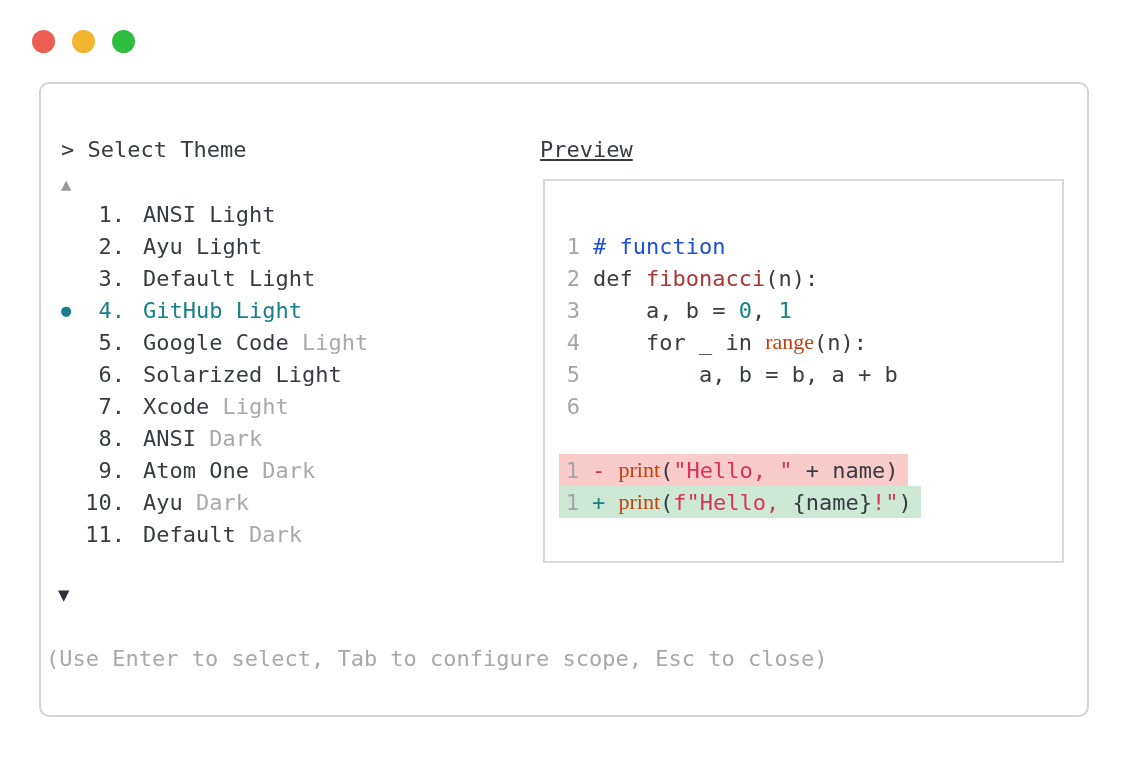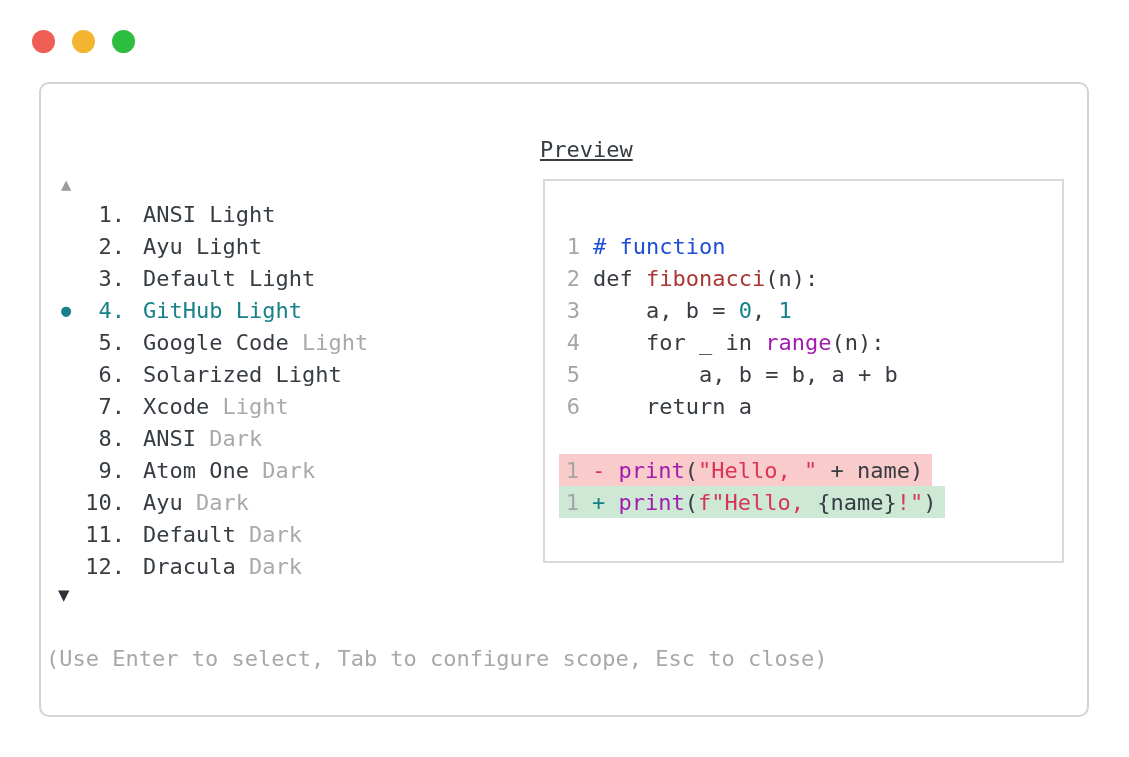--- a/index.html
+++ b/index.html
@@ -78,59 +78,59 @@
   .code-line.blank { height: 32px; }
 
   .code-line.diff { padding-left: 14px; }
   .diff-bg { display: inline-flex; align-items: center; height: 32px; padding: 0 9px 0 6px; }
   .diff-bg.del { background: #f9cbcb; }
   .diff-bg.add { background: #cde9d6; }
 
   .c-dark    { color: #363c41; }
   .c-comment { color: #1d4ed8; }
   .c-func    { color: #aa3733; text-align: right; }
-  .c-blue    { color: #a21caf; }
+  .c-blue    { color: #c2410c; font-family: Liberation Serif, serif; }
   .c-teal    { color: #17818a; }
   .c-string  { color: #d93355; }
 </style>
 </head>
 <body>
 
 <div class="dots">
   <span class="dot dot-close"></span>
   <span class="dot dot-minimize"></span>
   <span class="dot dot-maximize"></span>
 </div>
 
 <div class="panel">
+  <div class="prompt">&gt; Select Theme</div>
   <div class="scroll-up">▲</div>
   <div class="theme-list">
       <div class="theme-row"><span class="bullet"></span><span class="num">1.</span><span class="label">ANSI <span class="variant">Light</span></span></div>
       <div class="theme-row"><span class="bullet"></span><span class="num">2.</span><span class="label">Ayu <span class="variant">Light</span></span></div>
       <div class="theme-row"><span class="bullet"></span><span class="num">3.</span><span class="label">Default <span class="variant">Light</span></span></div>
       <div class="theme-row selected"><span class="bullet">●</span><span class="num">4.</span><span class="label">GitHub <span class="variant">Light</span></span></div>
       <div class="theme-row"><span class="bullet"></span><span class="num">5.</span><span class="label">Google Code <span class="variant muted">Light</span></span></div>
       <div class="theme-row"><span class="bullet"></span><span class="num">6.</span><span class="label">Solarized <span class="variant">Light</span></span></div>
       <div class="theme-row"><span class="bullet"></span><span class="num">7.</span><span class="label">Xcode <span class="variant muted">Light</span></span></div>
       <div class="theme-row"><span class="bullet"></span><span class="num">8.</span><span class="label">ANSI <span class="variant muted">Dark</span></span></div>
       <div class="theme-row"><span class="bullet"></span><span class="num">9.</span><span class="label">Atom One <span class="variant muted">Dark</span></span></div>
       <div class="theme-row"><span class="bullet"></span><span class="num">10.</span><span class="label">Ayu <span class="variant muted">Dark</span></span></div>
       <div class="theme-row"><span class="bullet"></span><span class="num">11.</span><span class="label">Default <span class="variant muted">Dark</span></span></div>
-      <div class="theme-row"><span class="bullet"></span><span class="num">12.</span><span class="label">Dracula <span class="variant muted">Dark</span></span></div>
     </div>
   <div class="scroll-down">▼</div>
   <div class="footer">(Use Enter to select, Tab to configure scope, Esc to close)</div>
 
   <div class="preview-title">Preview</div>
   <div class="preview-box">
     <div class="code">
         <div class="code-line"><span class="lnum">1</span><span class="c-comment"># function</span></div>
         <div class="code-line"><span class="lnum">2</span><span class="c-dark">def </span><span class="c-func">fibonacci</span><span class="c-dark">(n):</span></div>
         <div class="code-line"><span class="lnum">3</span><span class="c-dark">    a, b = </span><span class="c-teal">0</span><span class="c-dark">, </span><span class="c-teal">1</span></div>
         <div class="code-line"><span class="lnum">4</span><span class="c-dark">    for _ in </span><span class="c-blue">range</span><span class="c-dark">(n):</span></div>
         <div class="code-line"><span class="lnum">5</span><span class="c-dark">        a, b = b, a + b</span></div>
-        <div class="code-line"><span class="lnum">6</span><span class="c-dark">    return a</span></div>
+        <div class="code-line"><span class="lnum">6</span></div>
         <div class="code-line blank"></div>
         <div class="code-line diff"><span class="diff-bg del"><span class="lnum">1</span><span class="c-string">- </span><span class="c-blue">print</span><span class="c-dark">(</span><span class="c-string">"Hello, "</span><span class="c-dark"> + name)</span></span></div>
         <div class="code-line diff"><span class="diff-bg add"><span class="lnum">1</span><span class="c-teal">+ </span><span class="c-blue">print</span><span class="c-dark">(</span><span class="c-string">f"Hello, </span><span class="c-dark">{name}</span><span class="c-string">!"</span><span class="c-dark">)</span></span></div>
       </div>
   </div>
 </div>
 
 </body></html>

